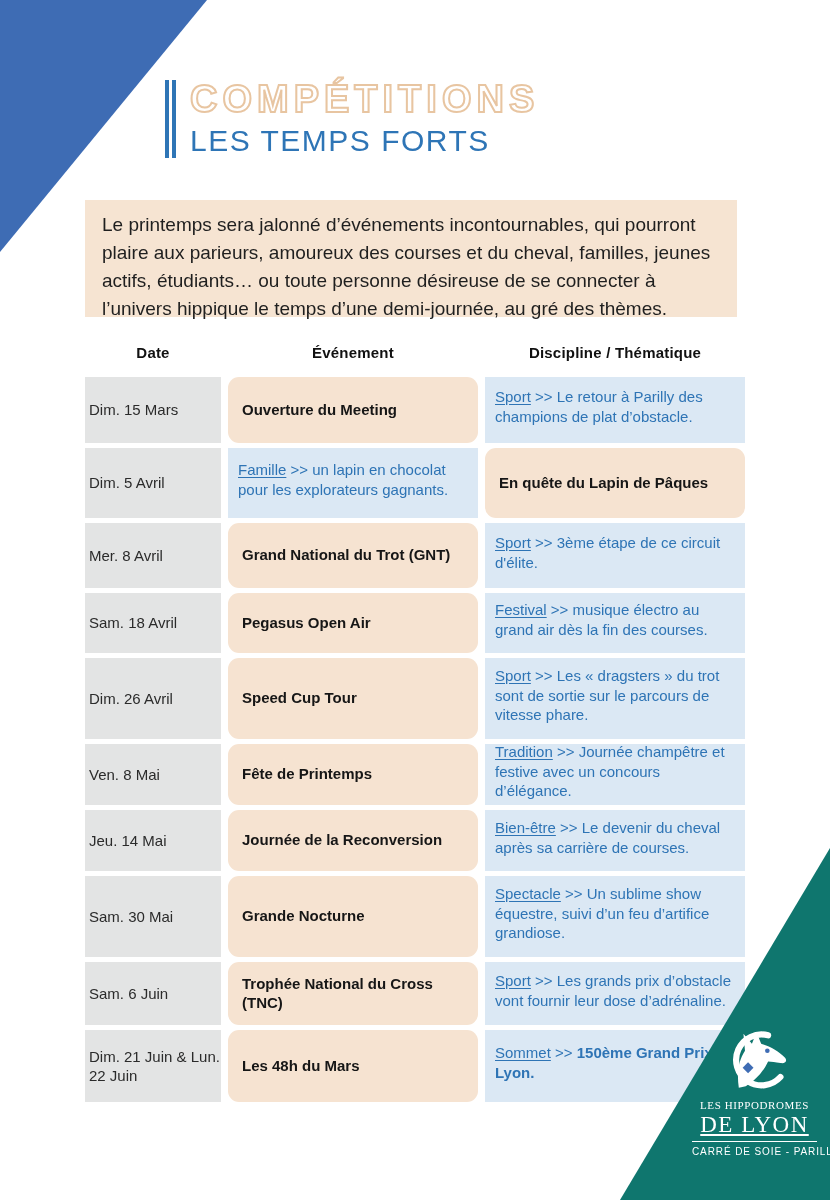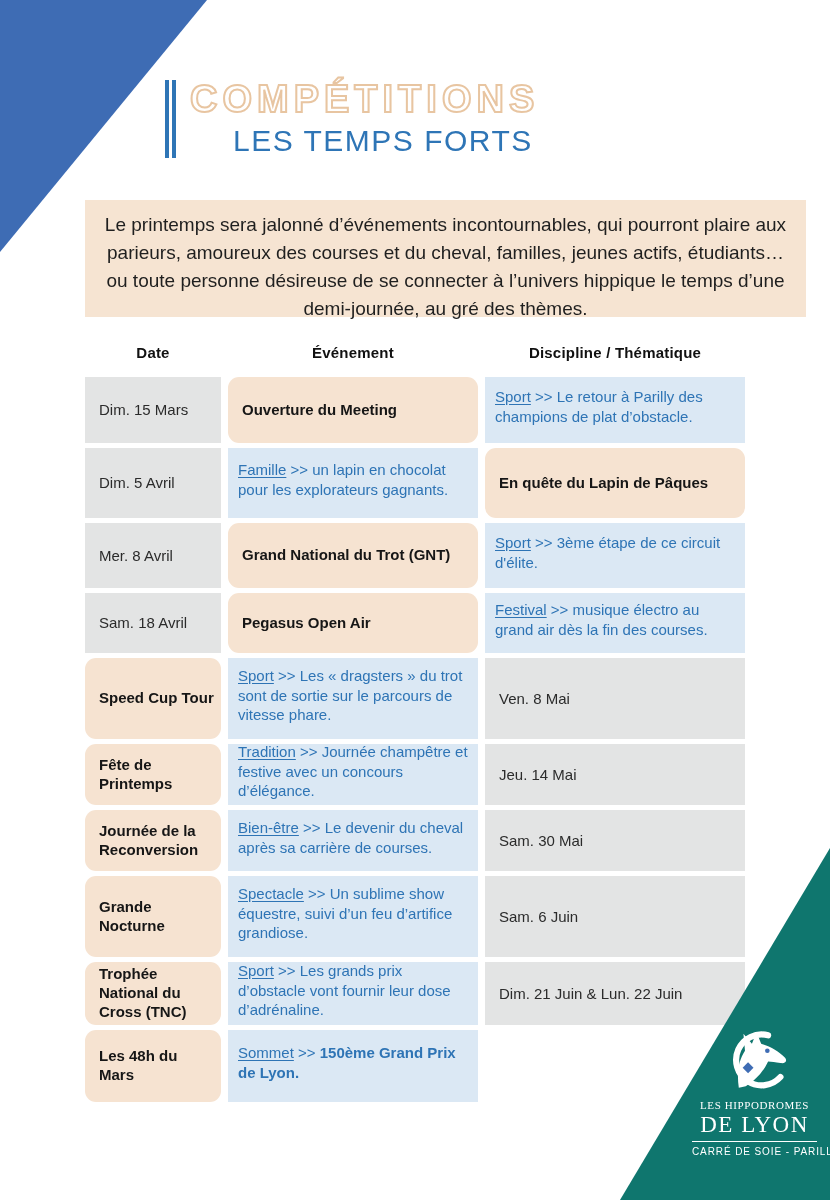--- a/index.html
+++ b/index.html
@@ -24,47 +24,47 @@
   .accent-bars .bar{position:absolute;top:0;width:4px;height:100%;background:#2e75b6;}
   .accent-bars .bar.b1{left:0;}
   .accent-bars .bar.b2{left:7px;}
   .title{
     position:absolute;left:25px;top:0;white-space:nowrap;
     font-size:38px;font-weight:700;letter-spacing:5px;
     color:#ffffff;-webkit-text-stroke:2px #e8c5a1;
   }
   .subtitle{
     position:absolute;left:25px;top:46px;white-space:nowrap;
-    font-size:30px;font-weight:400;letter-spacing:1.5px;color:#2e75b6;margin-left:43px;
+    font-size:30px;font-weight:400;letter-spacing:1.5px;color:#2e75b6;
   }
   
   .intro{
-    position:absolute;left:85px;top:200px;width:721px;height:117px;
+    position:absolute;left:85px;top:200px;width:652px;height:117px;
     background:#f6e4d2;box-sizing:border-box;padding:11px 17px;
-    font-size:19px;line-height:1.48;color:#1f1f1f;text-align:center;
+    font-size:19px;line-height:1.48;color:#1f1f1f;
   }
   
   .thead{
     position:absolute;left:85px;top:344px;width:660px;
     display:grid;grid-template-columns:136px 250px 260px;column-gap:7px;
   }
   .thead .th{
     text-align:center;font-size:15px;font-weight:700;color:#111;
     letter-spacing:.2px;
   }
   .grid{
     position:absolute;left:85px;top:377px;width:660px;
     display:grid;
     grid-template-columns:136px 250px 260px;
     grid-template-rows:66px 70px 65px 60px 81px 61px 61px 81px 63px 72px;
     gap:5px 7px;
   }
   .cell{display:flex;align-items:center;box-sizing:border-box;}
   .cell.date{
-    background:#e3e4e4;padding-left:14px;
+    background:#e3e4e4;padding-left:4px;
     font-size:15px;color:#2b2b2b;line-height:1.3;
   }
   .cell.event{
     background:#f6e3d1;padding-left:14px;padding-right:6px;
     font-size:15px;font-weight:700;color:#161616;line-height:1.25;border-radius:11px;
   }
   .cell.disc{
     background:#dbe8f4;padding:0 8px 6px 10px;
     font-size:15px;color:#2e74b5;line-height:1.32;
   }
@@ -77,20 +77,21 @@
   }
   .logo svg{display:block;margin:0 auto;}
   .logo .l1{
     font-family:"Liberation Serif", serif;font-size:11px;letter-spacing:.6px;
     margin-top:2px;white-space:nowrap;
   }
   .logo .l2{
     font-family:"Liberation Serif", serif;font-size:23px;letter-spacing:1.5px;
     border-bottom:1px solid #ffffff;padding-bottom:3px;margin-top:1px;
     white-space:nowrap;
+    text-decoration:underline;
   }
   .logo .l3{
     font-size:10px;letter-spacing:.9px;margin-top:4px;white-space:nowrap;
   }
 </style>
 </head>
 <body>
 
 <div class="page">
 
@@ -148,20 +149,21 @@
     <div class="cell date">Sam. 18 Avril</div>
     <div class="cell event">Pegasus Open Air</div>
     <div class="cell disc">
         <div>
       <span class="tag">Festival</span>
       <span class="sep">&gt;&gt;</span>
       <span class="desc">musique électro au grand air dès la fin des courses.</span>
     </div>
       </div>
 
+    <div class="cell date">Dim. 26 Avril</div>
     <div class="cell event">Speed Cup Tour</div>
     <div class="cell disc">
         <div>
       <span class="tag">Sport</span>
       <span class="sep">&gt;&gt;</span>
       <span class="desc">Les « dragsters » du trot sont de sortie sur le parcours de vitesse phare.</span>
     </div>
       </div>
 
     <div class="cell date">Ven. 8 Mai</div>

